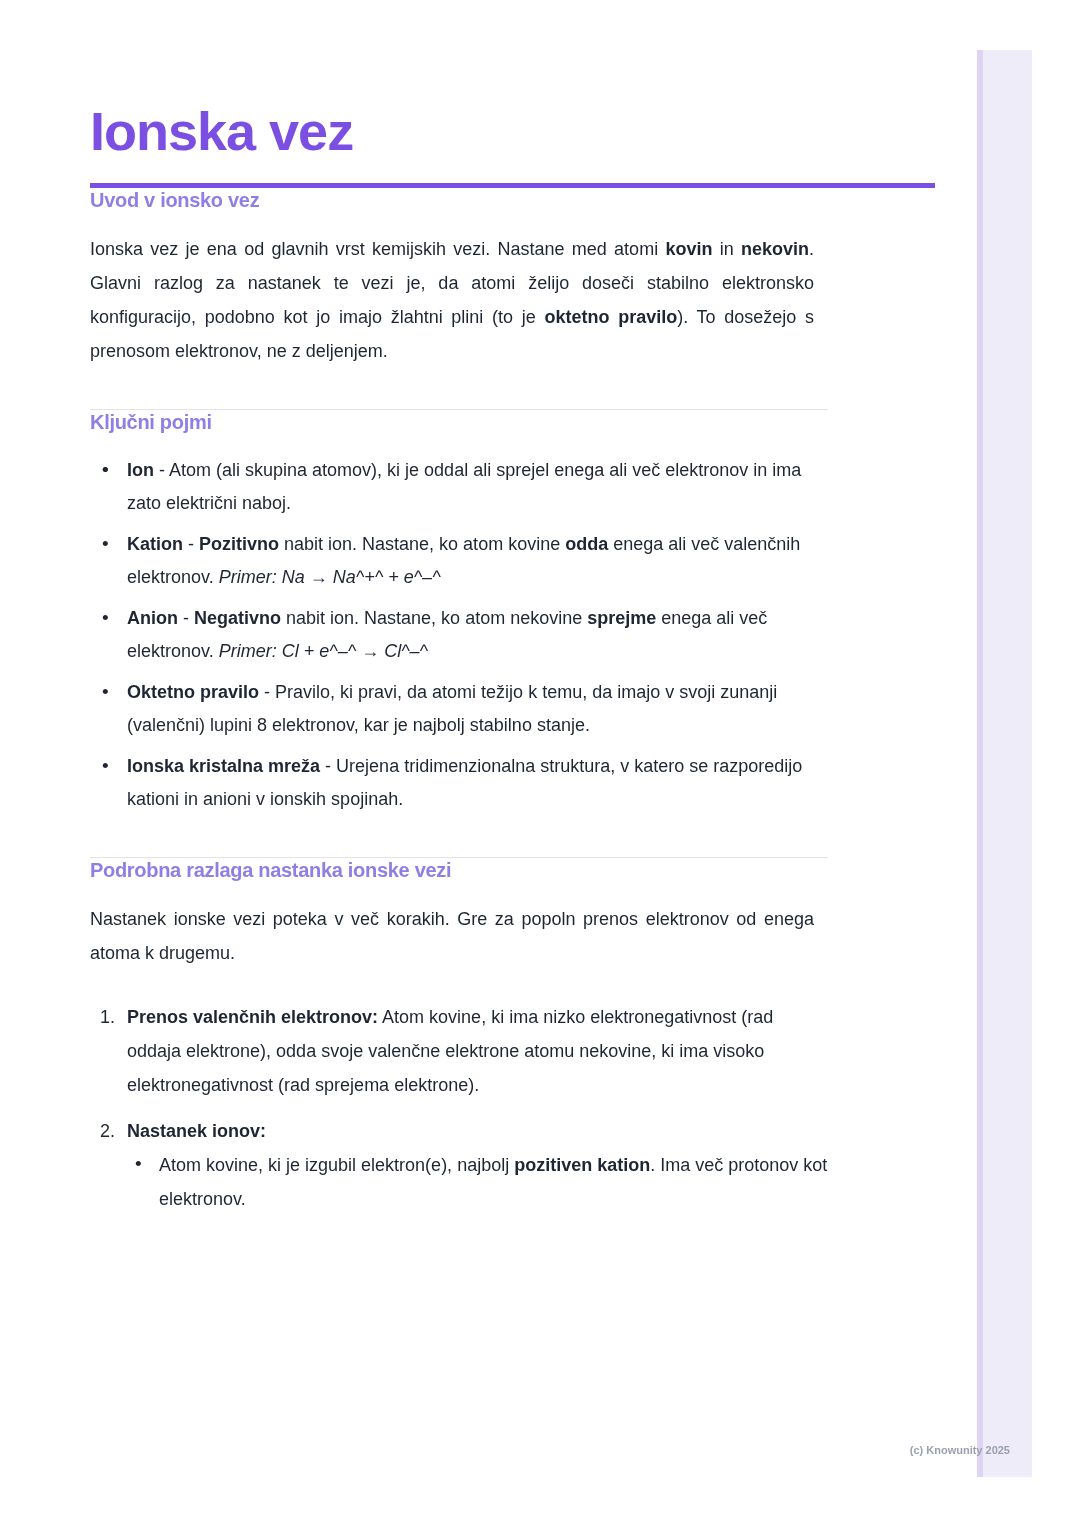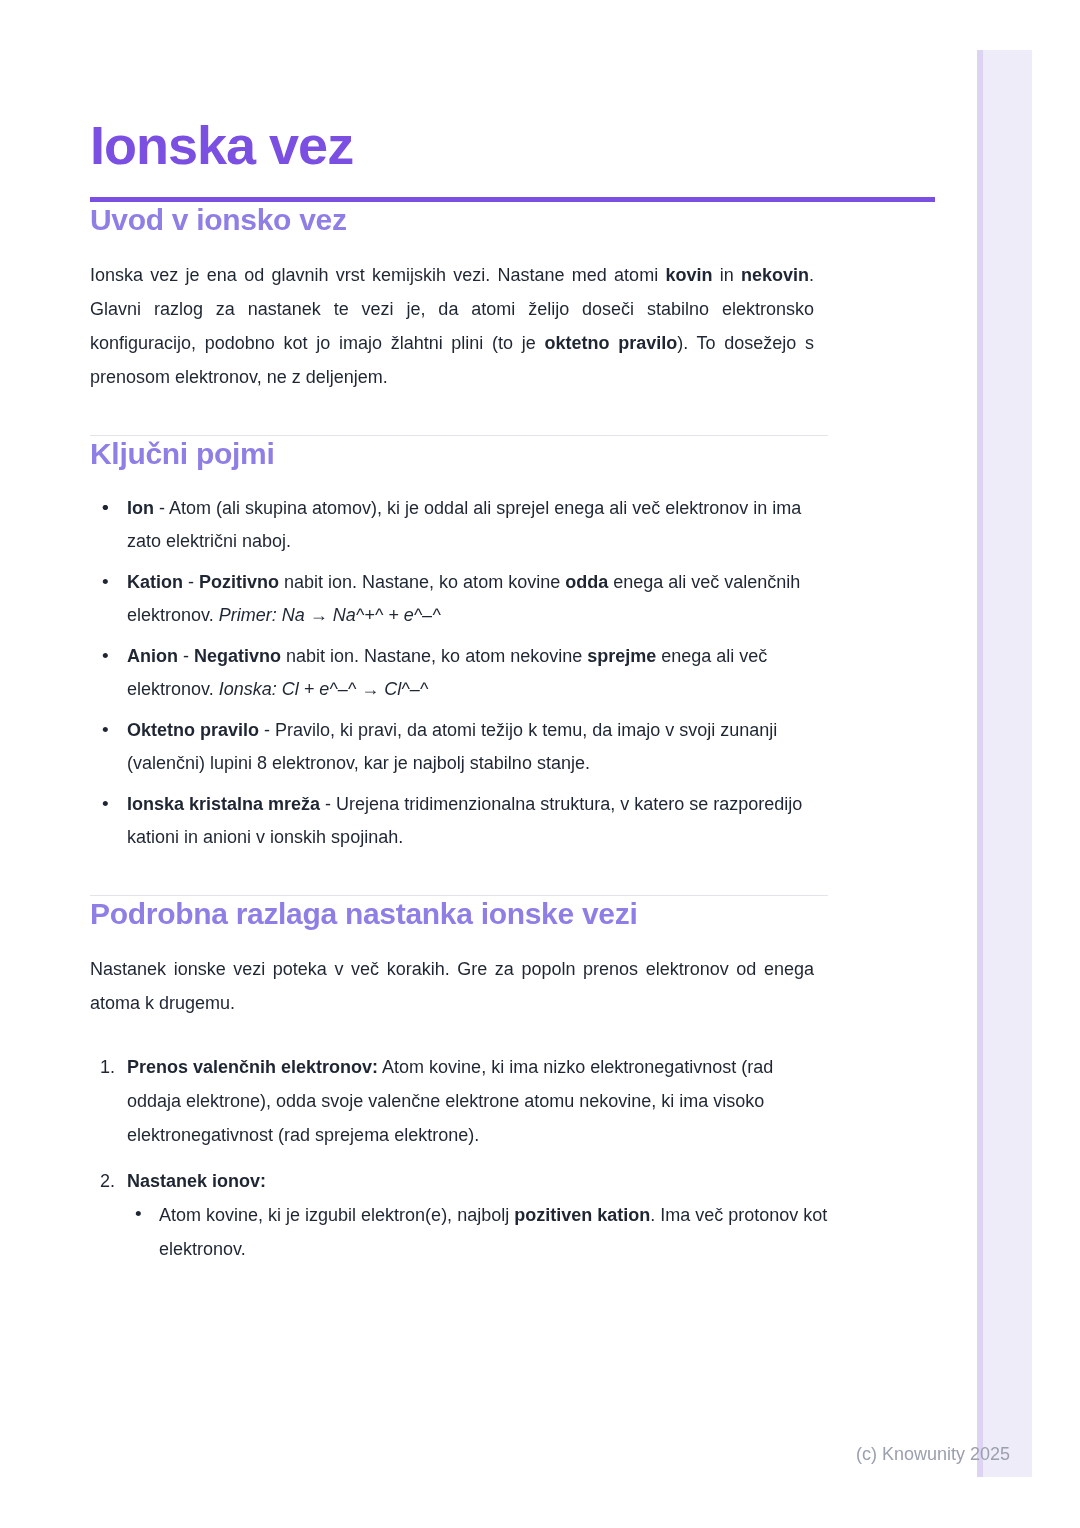--- a/index.html
+++ b/index.html
@@ -17,40 +17,40 @@
     top: 50px;
     left: 977px;
     width: 49px;
     height: 1427px;
     background: #EFECFA;
     border-left: 6px solid #DCD4F2;
   }
   .content {
     position: absolute;
     left: 90px;
-    top: 16px;
+    top: 2px;
     width: 738px;
   }
   h1.doc-title {
     margin: 102px 0 0 0;
     font-size: 54px;
     line-height: 1;
     font-weight: 800;
     letter-spacing: -1px;
     color: #7A4FE1;
   }
   .title-rule {
     width: 845px;
     height: 5px;
     background: #7A4FE1;
     margin-top: 25px;
   }
   h2.sec-heading {
     margin: 0;
-    font-size: 30px;
+    font-size: 20px;
     line-height: 1.2;
     font-weight: 700;
     letter-spacing: -0.3px;
     color: #8F7EE6;
   }
   .h2-intro   { margin-top: 48px; }
   .h2-terms   { margin-top: 37px; }
   .h2-detail  { margin-top: 37px; }
   p.body-par {
     margin: 20px 14px 0 0;
@@ -115,23 +115,24 @@
   ul.sub-list > li > .marker {
     position: absolute;
     left: 8px;
     top: -1px;
     font-size: 19px;
   }
   .footer-credit {
     position: absolute;
     top: 1444px;
     right: 70px;
-    font-size: 18px;
+    font-size: 11px;
     color: #9BA0AE;
     z-index: 3;
+    font-weight: bold;
   }
   .rich b { font-weight: 700; }
   .rich i { }
 </style>
 </head>
 <body>
 
 <div class="page">
 
   <div class="side-rail"></div>
@@ -157,21 +158,21 @@
         <li>
           <span class="marker">•</span>
           <span class="rich"><b>Ion</b><span> - Atom (ali skupina atomov), ki je oddal ali sprejel enega ali več elektronov in ima zato električni naboj.</span></span>
         </li>
         <li>
           <span class="marker">•</span>
           <span class="rich"><b>Kation</b><span> - </span><b>Pozitivno</b><span> nabit ion. Nastane, ko atom kovine </span><b>odda</b><span> enega ali več valenčnih elektronov. </span><i>Primer: Na → Na^+^ + e^–^</i></span>
         </li>
         <li>
           <span class="marker">•</span>
-          <span class="rich"><b>Anion</b><span> - </span><b>Negativno</b><span> nabit ion. Nastane, ko atom nekovine </span><b>sprejme</b><span> enega ali več elektronov. </span><i>Ionska: Cl + e^–^ → Cl^–^</i></span>
+          <span class="rich"><b>Anion</b><span> - </span><b>Negativno</b><span> nabit ion. Nastane, ko atom nekovine </span><b>sprejme</b><span> enega ali več elektronov. </span><i>Primer: Cl + e^–^ → Cl^–^</i></span>
         </li>
         <li>
           <span class="marker">•</span>
           <span class="rich"><b>Oktetno pravilo</b><span> - Pravilo, ki pravi, da atomi težijo k temu, da imajo v svoji zunanji (valenčni) lupini 8 elektronov, kar je najbolj stabilno stanje.</span></span>
         </li>
         <li>
           <span class="marker">•</span>
           <span class="rich"><b>Ionska kristalna mreža</b><span> - Urejena tridimenzionalna struktura, v katero se razporedijo kationi in anioni v ionskih spojinah.</span></span>
         </li>
       </ul>

